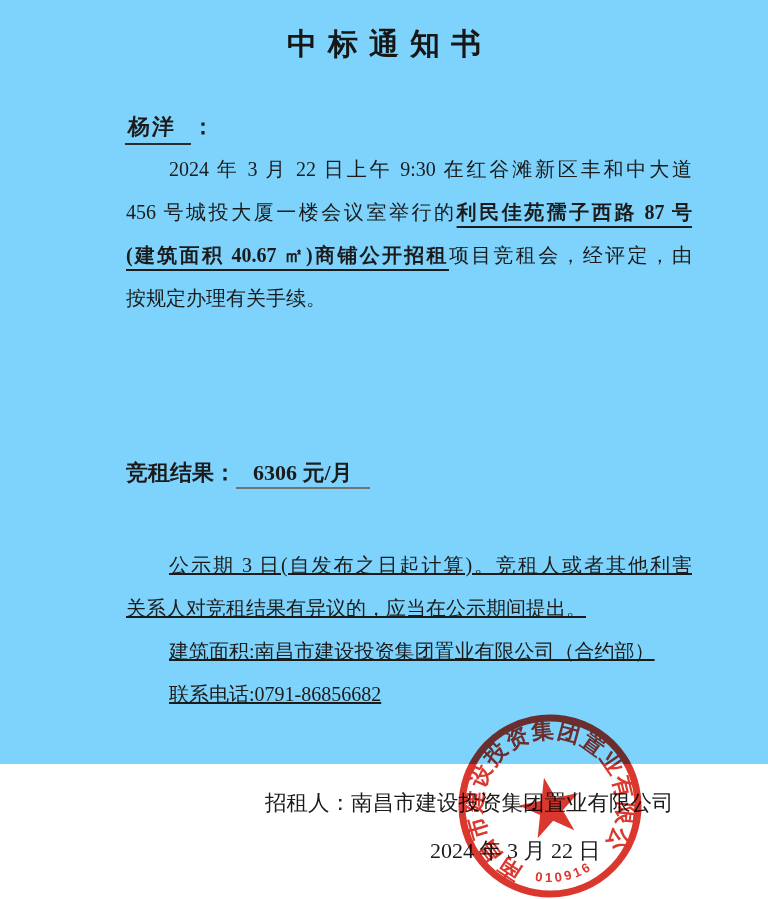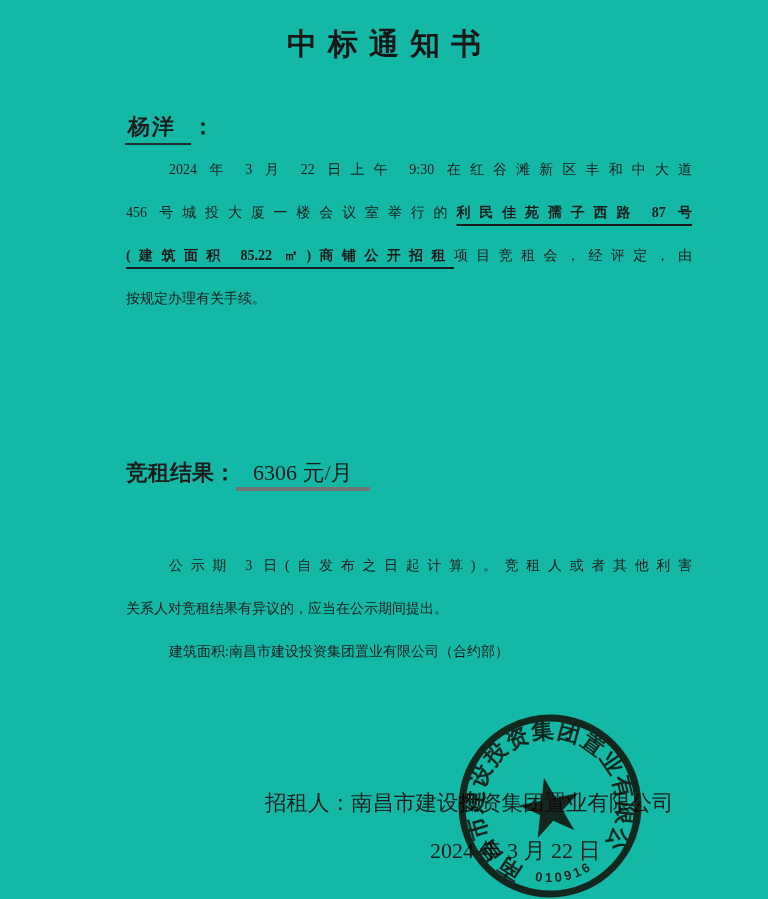--- a/index.html
+++ b/index.html
@@ -3,21 +3,21 @@
 <meta charset="utf-8">
 <style>
   html,body{margin:0;padding:0;}
   body{
     width:768px;height:899px;
     background:#ffffff;
     font-family:"Liberation Serif","DejaVu Serif",serif;
     color:#1b1b1b;
     overflow:hidden;
   }
-  .page{position:relative;width:768px;height:899px;background:#14b8a6;}
+  .page{position:relative;width:768px;height:764px;background:#7dd3fc;}
 
   .title{
     position:absolute;top:24px;left:0;width:768px;
     text-align:center;
     font-size:30px;font-weight:700;letter-spacing:11px;
     text-indent:11px;
     color:#161616;
   }
 
   .salutation{
@@ -27,42 +27,42 @@
   .salutation .name{
     display:inline-block;
     border-bottom:2px solid #2a2a2a;
     padding:0 16px 1px 2px;
     transform:skewX(-4deg);
     letter-spacing:2px;
   }
 
   .body-block{
     position:absolute;left:126px;width:566px;
-    font-size:14px;line-height:43px;
+    font-size:20px;line-height:43px;
     color:#1b1b1b;
   }
   .para1{top:148px;}
-  .para2{top:544px;line-height:43px;}
+  .para2{top:544px;line-height:43px;text-decoration:underline;}
   .bline{text-align:justify;text-align-last:justify;white-space:nowrap;}
   .bline.last{text-align:right;text-align-last:left;white-space:nowrap;}
   .indent{text-indent:43px;}
   .em{
     font-weight:700;
     text-decoration:underline;
     text-underline-offset:7px;
     text-decoration-thickness:2px;
   }
 
   .result-line{
     position:absolute;top:458px;left:126px;
     font-size:22px;font-weight:700;
   }
   .result-line .value{
-    font-weight:400;
-    border-bottom:4px solid #737373;
+    font-weight:700;
+    border-bottom:2px solid #737373;
     padding:0 6px 2px 6px;
     white-space:pre;
   }
 
   .footer-lessor{
     position:absolute;top:788px;left:265px;
     font-size:21.5px;
   }
   .footer-date{
     position:absolute;top:836px;left:430px;
@@ -81,30 +81,31 @@
 
 <div class="page">
 
   <div class="title">中标通知书</div>
 
   <div class="salutation"><span class="name">杨洋</span><span>：</span></div>
 
   <div class="body-block para1">
     <div class="bline indent"><span>2024 年 3 月 22 日上午 9:30 在红谷滩新区丰和中大道</span></div>
     <div class="bline"><span>456 号城投大厦一楼会议室举行的</span><span class="em">利民佳苑孺子西路 87 号</span></div>
-    <div class="bline"><span class="em">(建筑面积 85.22 ㎡)商铺公开招租</span><span>项目竞租会，经评定，由</span></div>
+    <div class="bline"><span class="em">(建筑面积 40.67 ㎡)商铺公开招租</span><span>项目竞租会，经评定，由</span></div>
     <div class="bline last"><span>按规定办理有关手续。</span></div>
   </div>
 
   <div class="result-line"><span class="label">竞租结果：</span><span class="value">&nbsp;&nbsp;6306 元/月&nbsp;&nbsp;</span></div>
 
   <div class="body-block para2">
     <div class="bline indent"><span>公示期 3 日(自发布之日起计算)。竞租人或者其他利害</span></div>
     <div class="bline last"><span>关系人对竞租结果有异议的，应当在公示期间提出。</span></div>
     <div class="bline last indent"><span>建筑面积:南昌市建设投资集团置业有限公司（合约部）</span></div>
+    <div class="bline last indent"><span>联系电话:0791-86856682</span></div>
   </div>
 
   <div class="footer-lessor">招租人：南昌市建设投资集团置业有限公司</div>
   <div class="footer-date">2024 年 3 月 22 日</div>
 
   <svg class="seal" viewBox="0 0 200 200" width="200" height="200">
     <g transform="rotate(-12 100 100)">
       <circle cx="100" cy="100" r="88" fill="none" stroke="#d7261d" stroke-width="7"></circle>
       <path id="sealTextArc" d="M 61.0 155.7 A 68 68 0 1 1 139.0 155.7" fill="none"></path>
       <path id="sealCodeArc" d="M 67.9 168.9 A 76 76 0 0 0 132.1 168.9" fill="none"></path>

